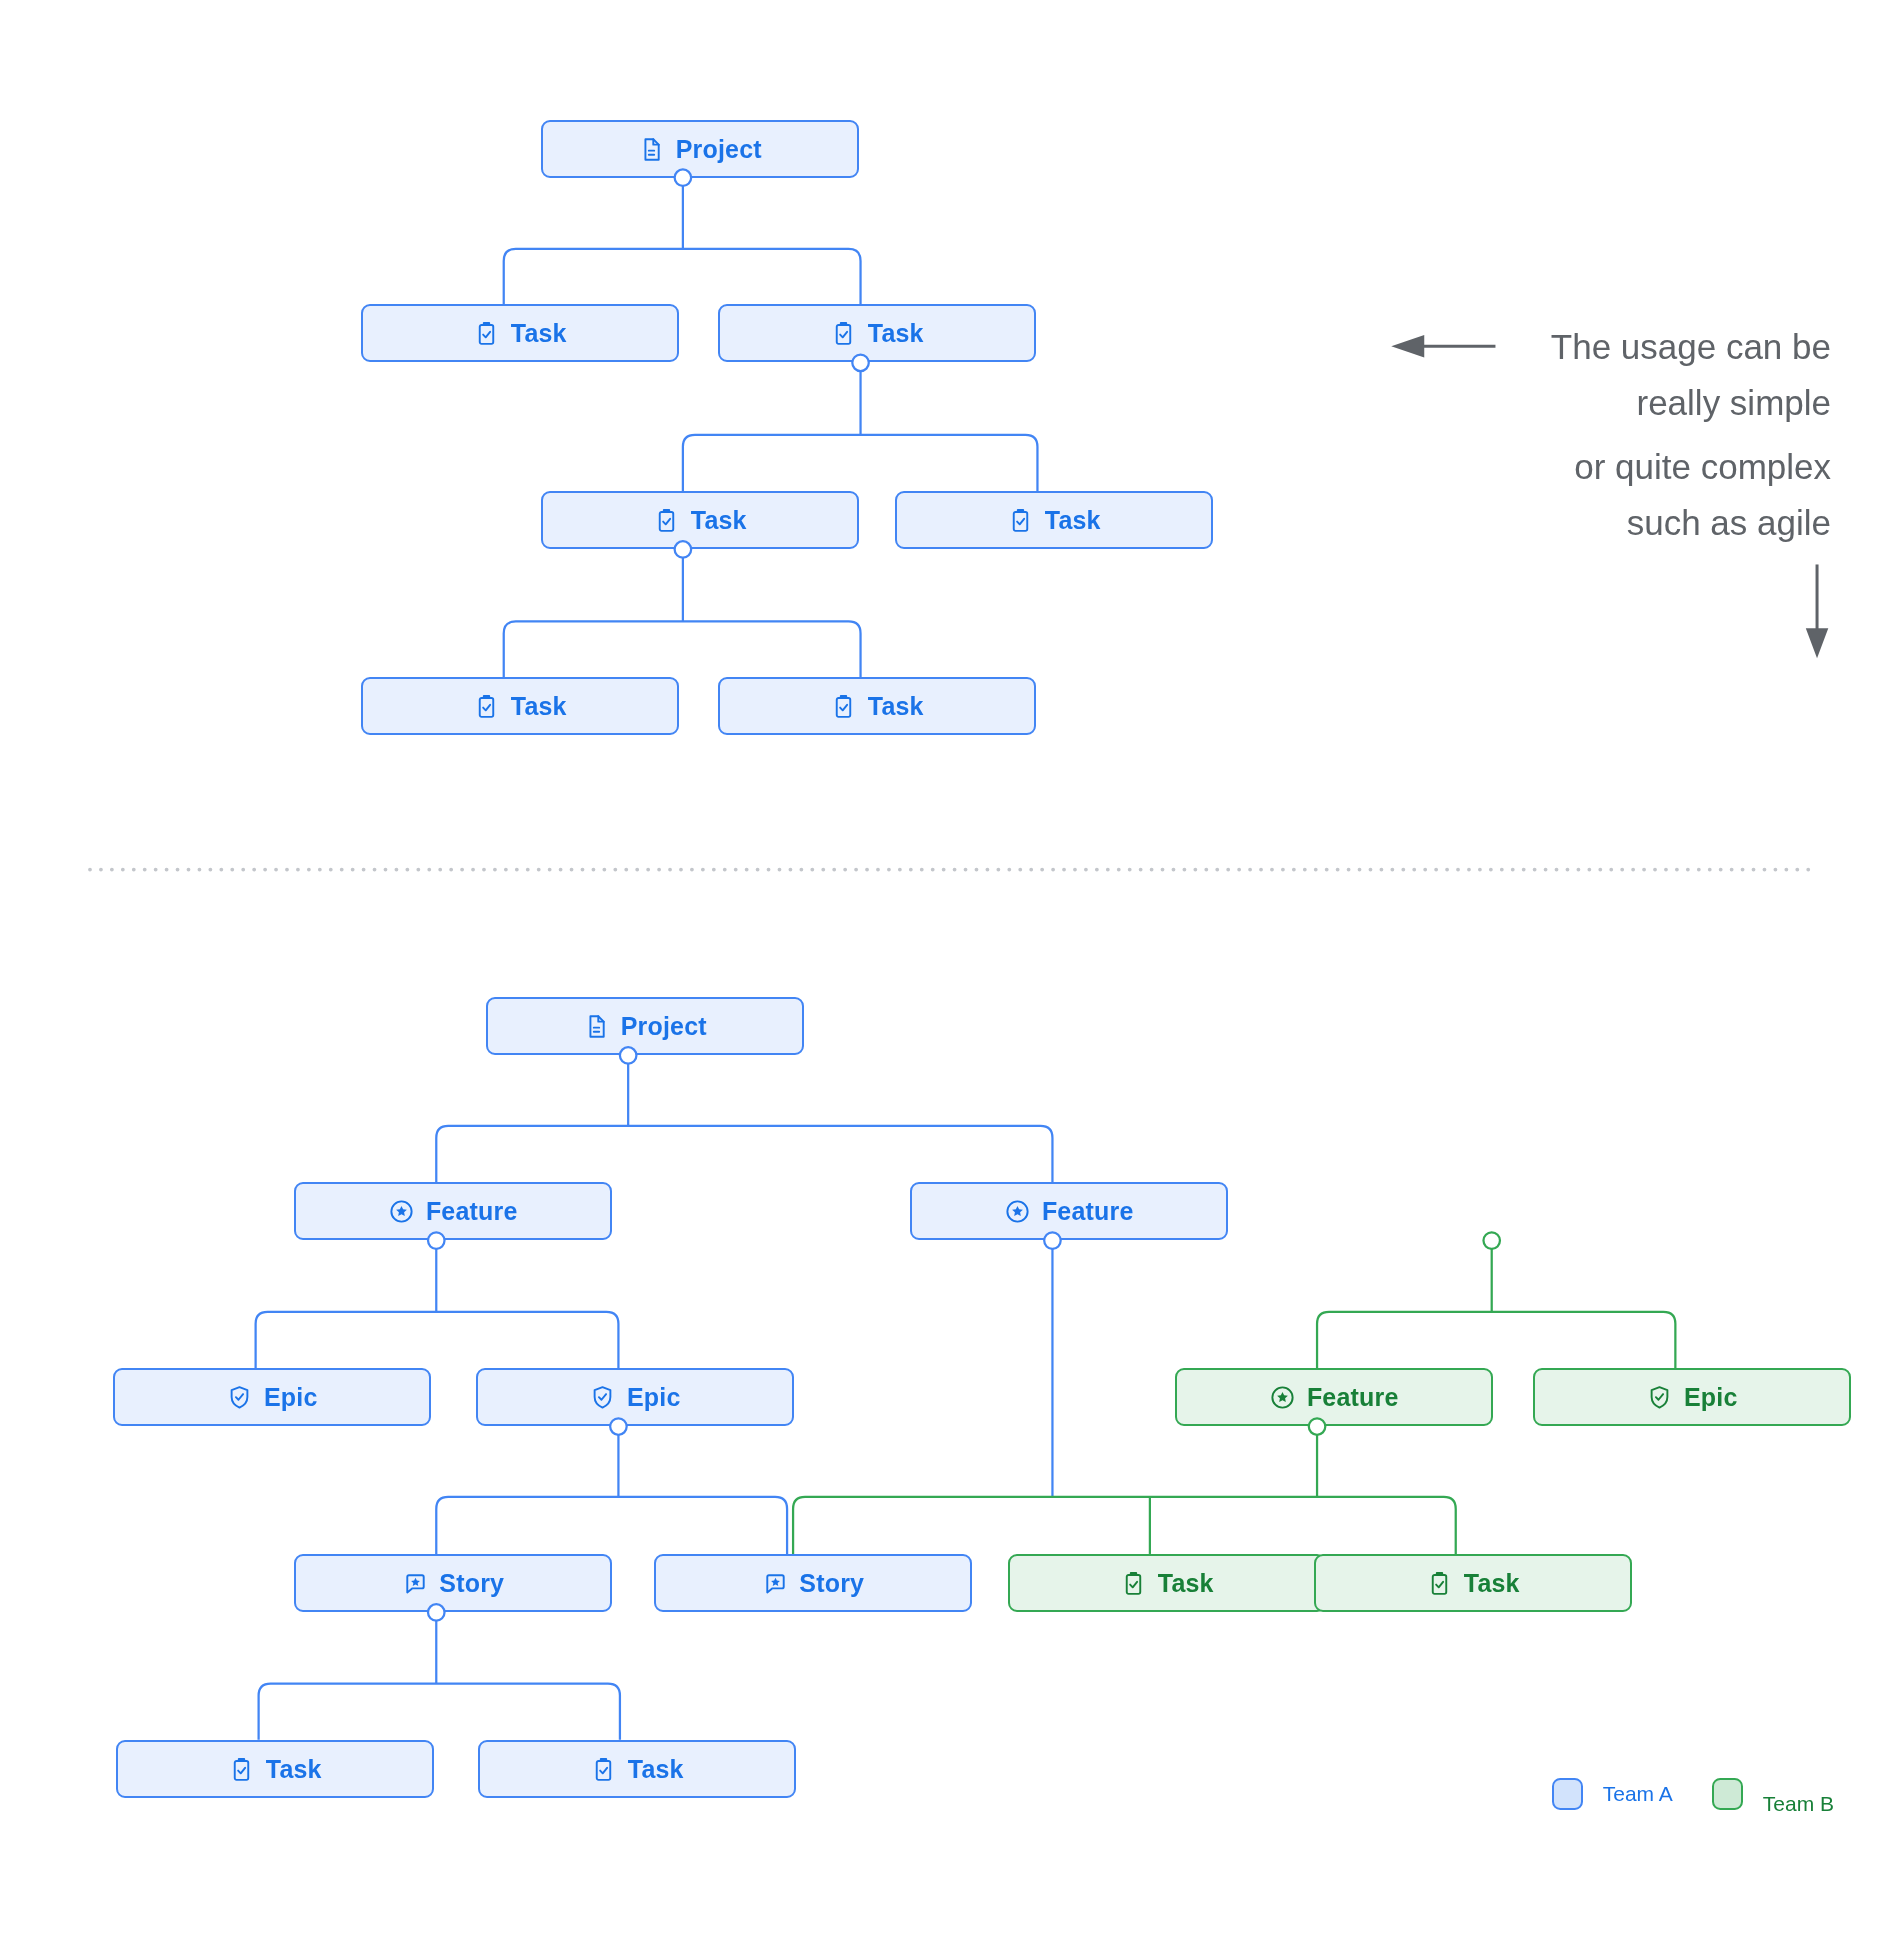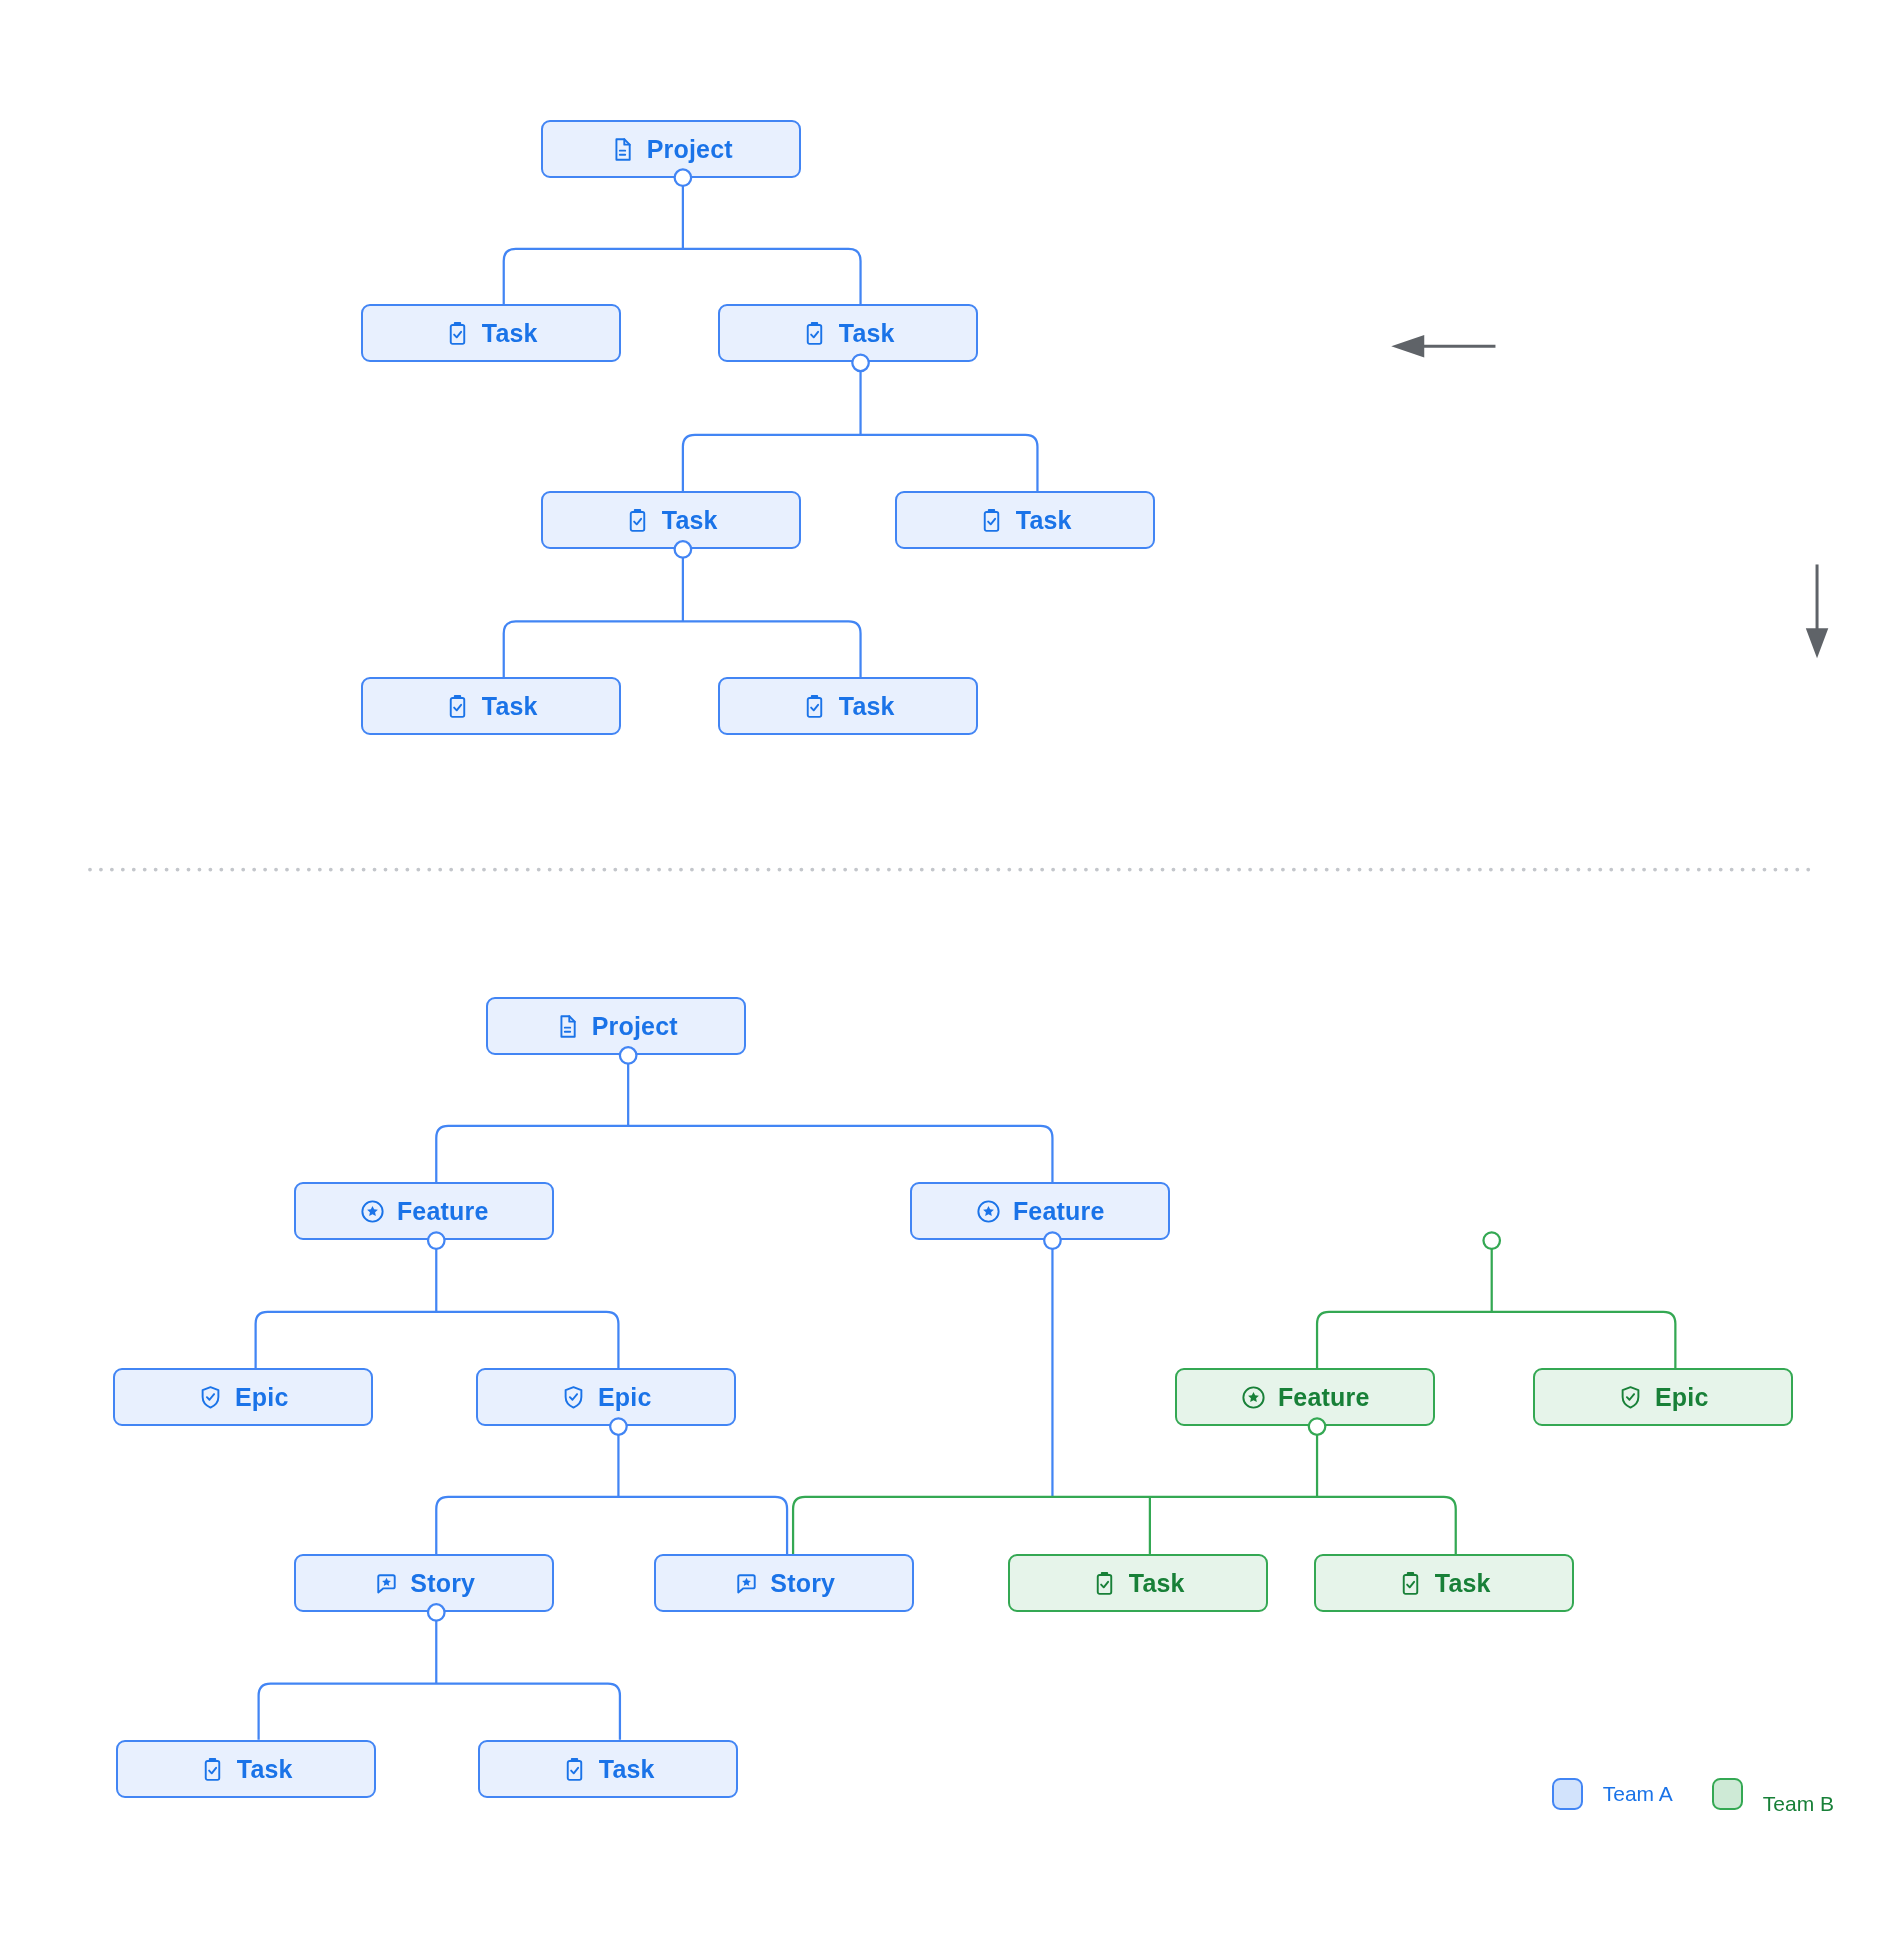--- a/index.html
+++ b/index.html
@@ -2,21 +2,21 @@
 <html style="--team-a-border: #4285F4; --team-a-fill: #E8F0FE; --team-a-text: #1A73E8; --team-a-swatch: #D2E3FC; --team-b-border: #34A853; --team-b-fill: #E6F4EA; --team-b-text: #188038; --team-b-swatch: #CEEAD6; --annotation-text: #5F6368;font-size:12px"><head>
 <meta charset="utf-8">
 <style>
   html,body{margin:0;padding:0;background:#fff;}
   #canvas{
     position:relative;width:1898px;height:1955px;background:#fff;overflow:hidden;
     font-family:"Liberation Sans",sans-serif;
   }
   
   .node{
-    position:absolute;width:260px;height:58px;box-sizing:border-box;
+    position:absolute;width:318px;height:58px;box-sizing:border-box;
     border:2.2px solid;border-radius:9px;
     display:flex;align-items:center;justify-content:center;gap:10.5px;
     font-size:25px;font-weight:600;letter-spacing:0.2px;
   }
   .team-a{border-color:var(--team-a-border,#4285F4);background:var(--team-a-fill,#E8F0FE);color:var(--team-a-text,#1A73E8);}
   .team-b{border-color:var(--team-b-border,#34A853);background:var(--team-b-fill,#E6F4EA);color:var(--team-b-text,#188038);}
   .ic{width:27px;height:27px;flex:0 0 auto;stroke:currentColor;fill:none;stroke-width:1.7;stroke-linecap:round;stroke-linejoin:round;}
   
   .wires{position:absolute;left:0;top:0;z-index:2;pointer-events:none;}
   .node{z-index:1;}
@@ -96,20 +96,30 @@
     <g>
       <line class="gray-line" x1="1995" y1="462" x2="1898" y2="462"></line>
       <polygon class="gray-fill" points="1856,462 1900,447 1900,477"></polygon>
     </g>
     <g>
       <line class="gray-line" x1="2424" y1="753" x2="2424" y2="840"></line>
       <polygon class="gray-fill" points="2424,878 2409,838 2439,838"></polygon>
     </g>
   </svg>
 
+  <div class="annotation">
+    <div class="para">
+      <div>The usage can be</div>
+      <div>really simple</div>
+    </div>
+    <div class="para">
+      <div>or quite complex</div>
+      <div>such as agile</div>
+    </div>
+  </div>
 
   <div class="node team-a" style="left:541px;top:120px">
     <svg class="ic" viewBox="0 0 24 24">
         <path d="M6.6 2.9h7l4.8 4.8v13.4H6.6z"></path>
         <path d="M13.6 2.9v4.8h4.8"></path>
         <path d="M9.6 13h4.8M9.6 16.6h4.8"></path>
       </svg>
     <span>Project</span>
   </div>
   <div class="node team-a" style="left:361px;top:304px">

